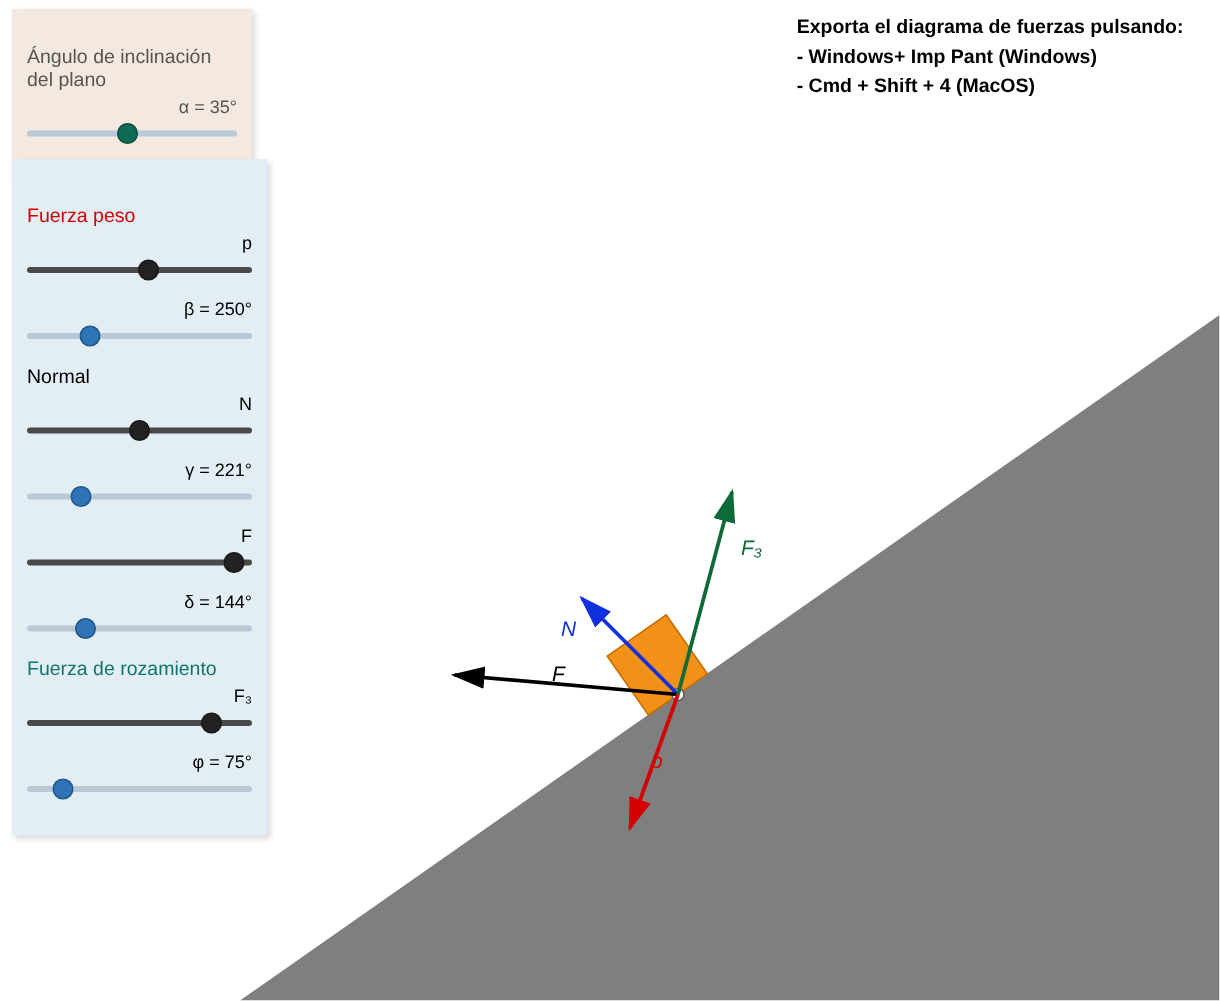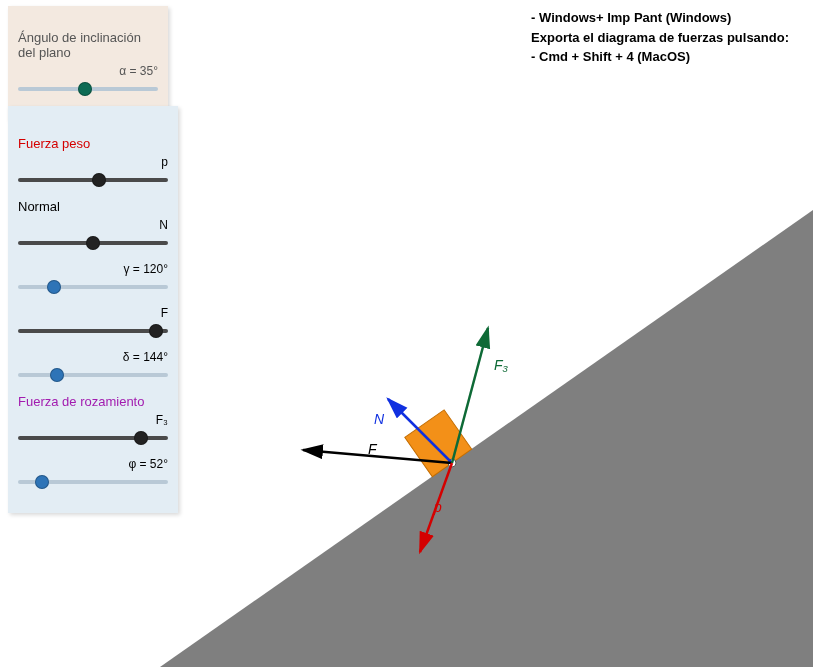--- a/index.html
+++ b/index.html
@@ -46,21 +46,21 @@
     margin-bottom: 2px;
   }
   .slider-heading {
     font-weight: normal;
     font-size: 13px;
     margin: 6px 0 2px 0;
   }
   .c-peso   { color: #d40000; }
   .c-normal { color: #000000; }
   .c-aplic  { color: #000; }
-  .c-roz    { color: #a21caf; }
+  .c-roz    { color: #0f766e; }
   
   .slider {
     position: relative;
     height: 18px;
   }
   .slider .track {
     position: absolute;
     left: 0; right: 0; top: 7px;
     height: 4px;
     border-radius: 2px;
@@ -152,31 +152,38 @@
   <div class="panel panel-forces">
 
     <div class="slider-heading c-peso">Fuerza peso</div>
     <div class="slider-group">
       <div class="slider-label">p</div>
       <div class="slider">
         <div class="track track-dark"></div>
         <div class="thumb thumb-dark" style="left:54%"></div>
       </div>
     </div>
+    <div class="slider-group">
+      <div class="slider-label">β = 250°</div>
+      <div class="slider">
+        <div class="track track-light"></div>
+        <div class="thumb thumb-blue" style="left:28%"></div>
+      </div>
+    </div>
 
     <div class="slider-heading c-normal">Normal</div>
     <div class="slider-group">
       <div class="slider-label">N</div>
       <div class="slider">
         <div class="track track-dark"></div>
         <div class="thumb thumb-dark" style="left:50%"></div>
       </div>
     </div>
     <div class="slider-group">
-      <div class="slider-label">γ = 120°</div>
+      <div class="slider-label">γ = 221°</div>
       <div class="slider">
         <div class="track track-light"></div>
         <div class="thumb thumb-blue" style="left:24%"></div>
       </div>
     </div>
 
     <div class="slider-group">
       <div class="slider-label">F</div>
       <div class="slider">
         <div class="track track-dark"></div>
@@ -193,28 +200,28 @@
 
     <div class="slider-heading c-roz">Fuerza de rozamiento</div>
     <div class="slider-group">
       <div class="slider-label">F₃</div>
       <div class="slider">
         <div class="track track-dark"></div>
         <div class="thumb thumb-dark" style="left:82%"></div>
       </div>
     </div>
     <div class="slider-group">
-      <div class="slider-label">φ = 52°</div>
+      <div class="slider-label">φ = 75°</div>
       <div class="slider">
         <div class="track track-light"></div>
         <div class="thumb thumb-blue" style="left:16%"></div>
       </div>
     </div>
 
   </div>
 
   <div class="export-text">
+    <div>Exporta el diagrama de fuerzas pulsando:</div>
     <div>- Windows+ Imp Pant (Windows)</div>
-    <div>Exporta el diagrama de fuerzas pulsando:</div>
     <div>- Cmd + Shift + 4 (MacOS)</div>
   </div>
 
 </div>
 
 </body></html>

